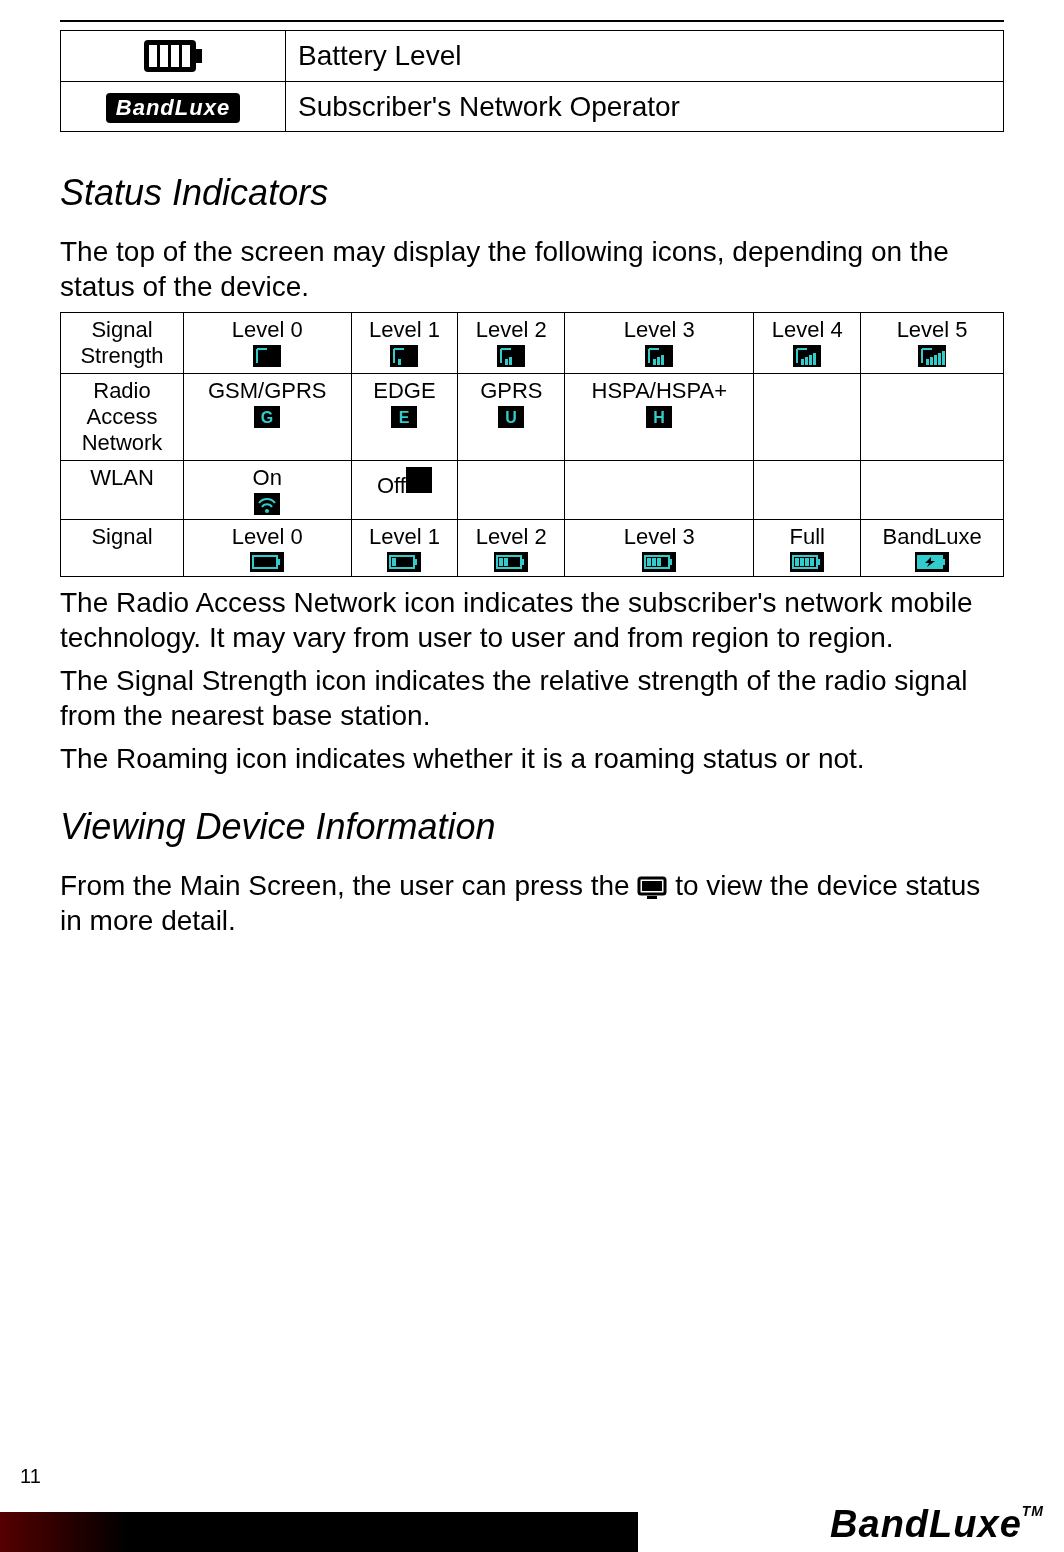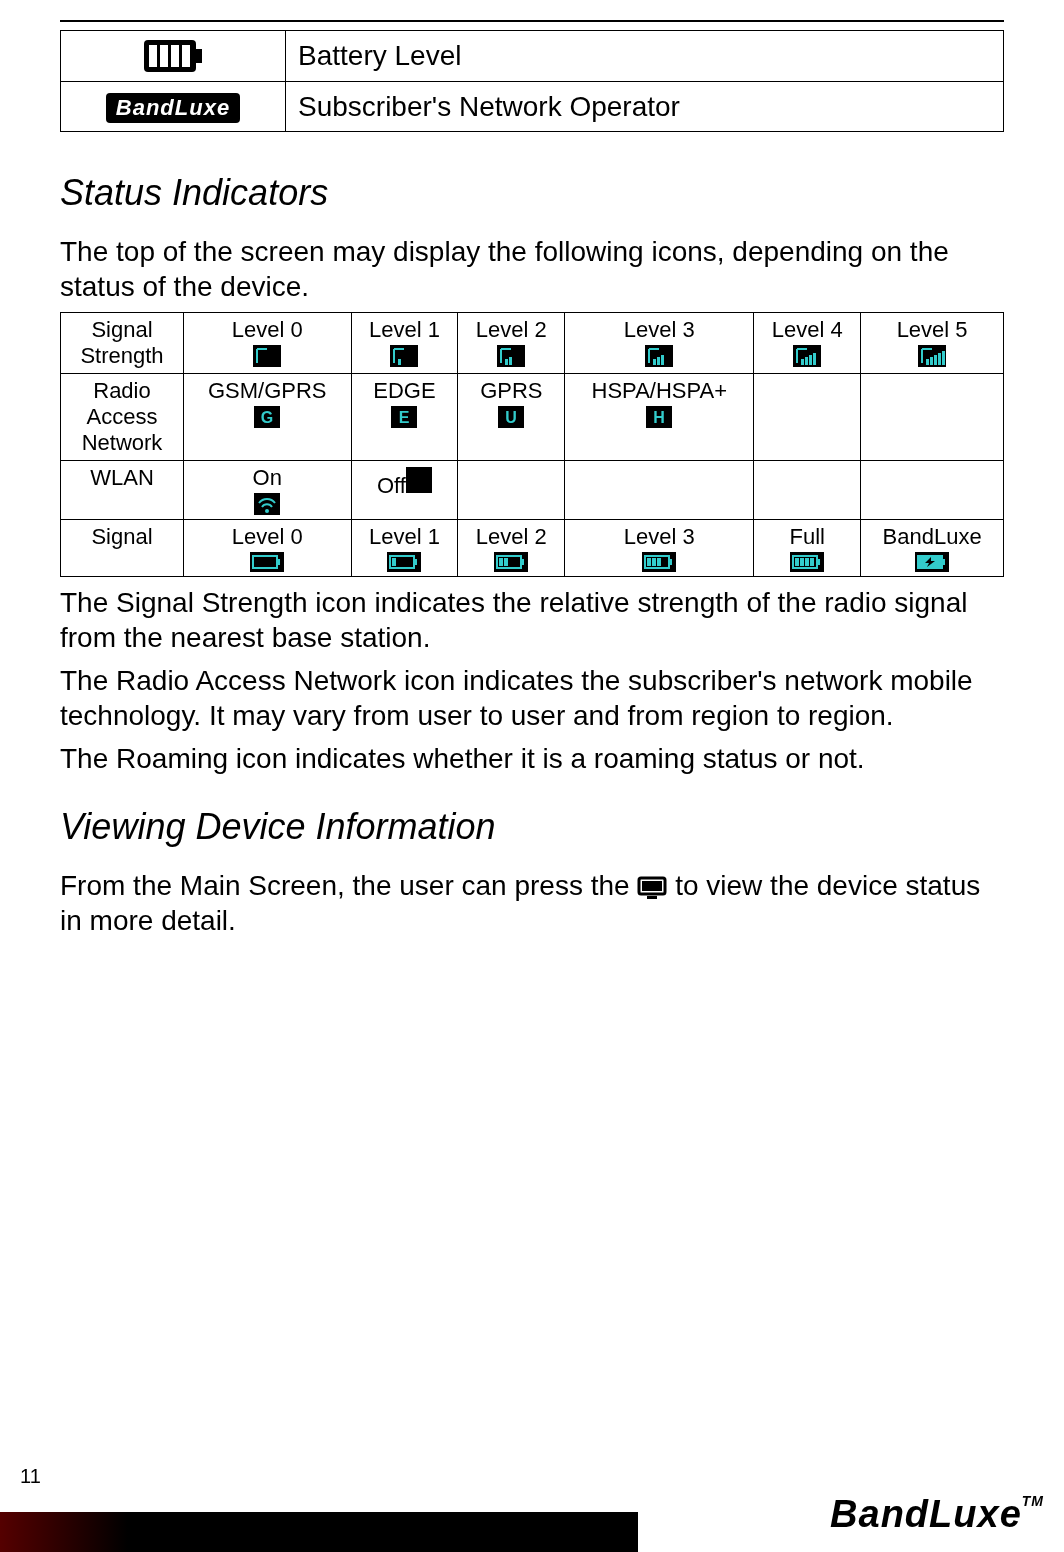--- a/index.html
+++ b/index.html
@@ -89,21 +89,21 @@
   }
   .footer .bar {
     position:absolute;
     left:0; bottom:0;
     height:40px;
     width:60%;
     background: linear-gradient(to right, #550000 0%, #000 20%, #000 100%);
   }
   .footer .brand {
     position:absolute;
-    right:20px; bottom:16px;
+    right:20px; bottom:6px;
     font-style:italic;
     font-weight:bold;
     font-size:38px;
     letter-spacing:1px;
   }
   .footer .tm { font-size:14px; vertical-align: top; }
   .inline-icon { vertical-align: middle; }
 </style>
 </head>
 <body>
@@ -264,22 +264,22 @@
       <td><span>BandLuxe</span><svg class="smallicon" width="34" height="20">
               <rect width="34" height="20" fill="#000"></rect>
               <rect x="3" y="4" width="24" height="12" stroke="#3cc" stroke-width="2" fill="#3cc"></rect>
               <rect x="27" y="7" width="3" height="6" fill="#3cc"></rect>
               <polygon points="16,5 10,11 14,11 12,15 20,9 16,9" fill="#000"></polygon>
             </svg></td>
     </tr>
   </tbody>
     </table>
 
+  <p class="body">The Radio Access Network icon indicates the subscriber's network mobile technology. It may vary from user to user and from region to region.</p>
   <p class="body">The Signal Strength icon indicates the relative strength of the radio signal from the nearest base station.</p>
-  <p class="body">The Radio Access Network icon indicates the subscriber's network mobile technology. It may vary from user to user and from region to region.</p>
   <p class="body">The Roaming icon indicates whether it is a roaming status or not.</p>
 
   <h2 class="section">Viewing Device Information</h2>
   <p class="body">
     <span>From the Main Screen, the user can press the </span>
     <svg class="inline-icon" width="30" height="24" viewBox="0 0 30 24">
         <rect x="2" y="2" width="26" height="16" rx="2" fill="none" stroke="#000" stroke-width="3"></rect>
         <rect x="5" y="5" width="20" height="10" fill="#000"></rect>
         <rect x="10" y="20" width="10" height="3" fill="#000"></rect>
       </svg>

